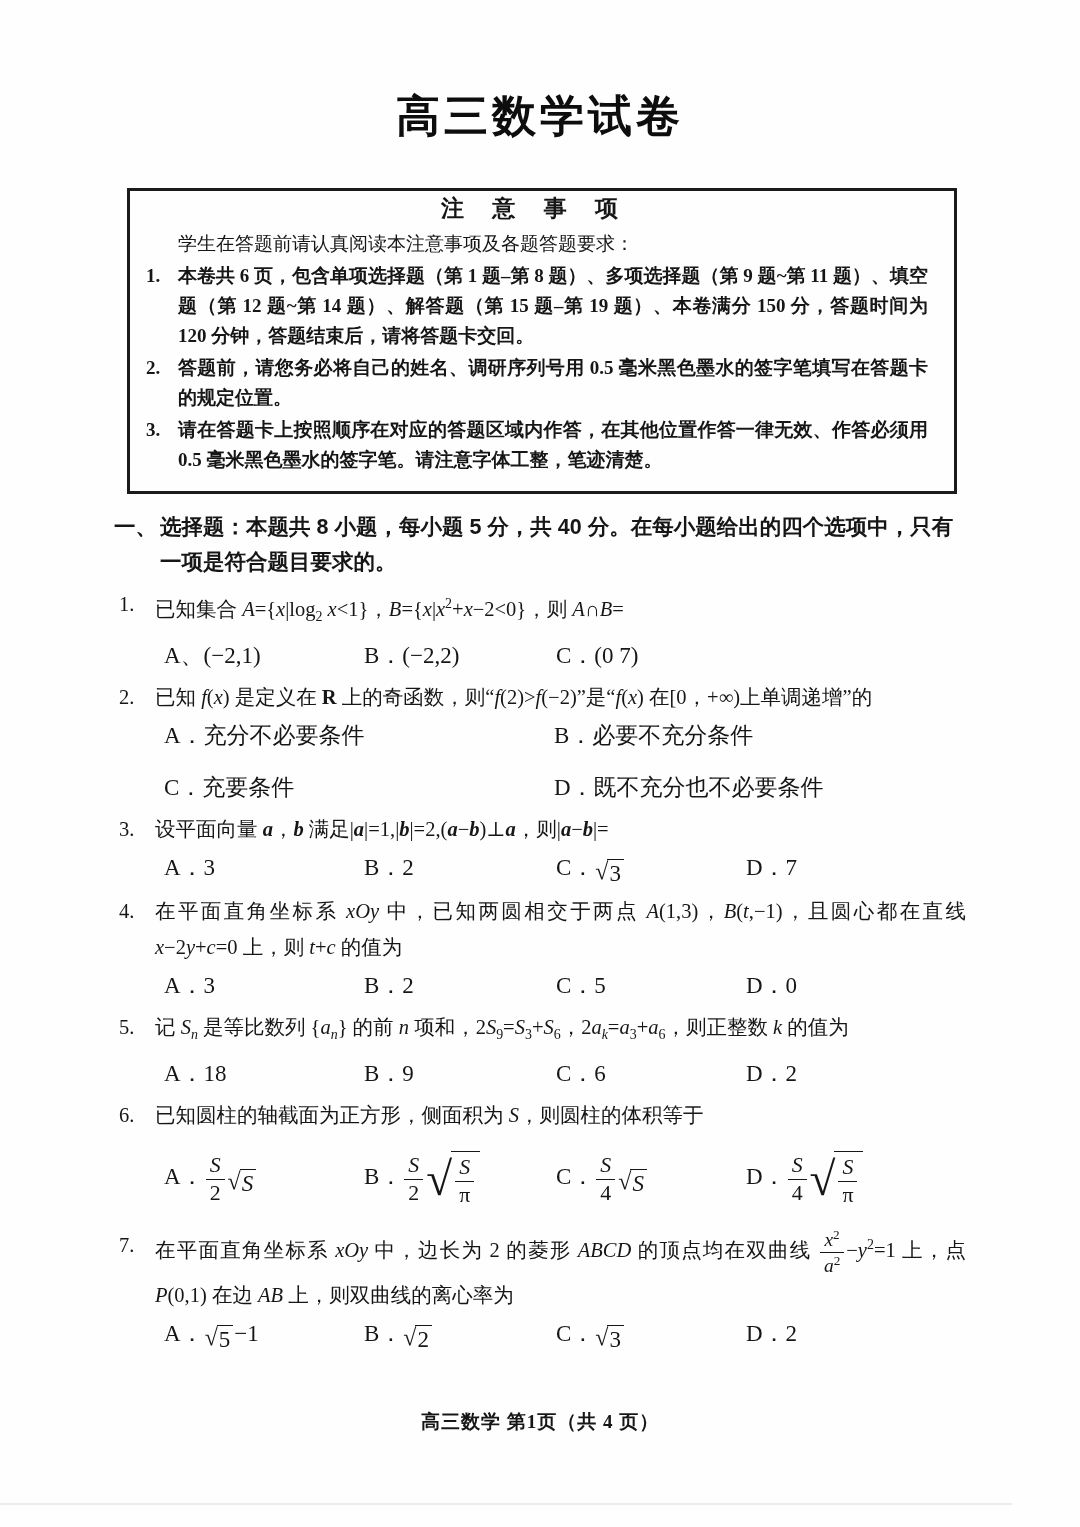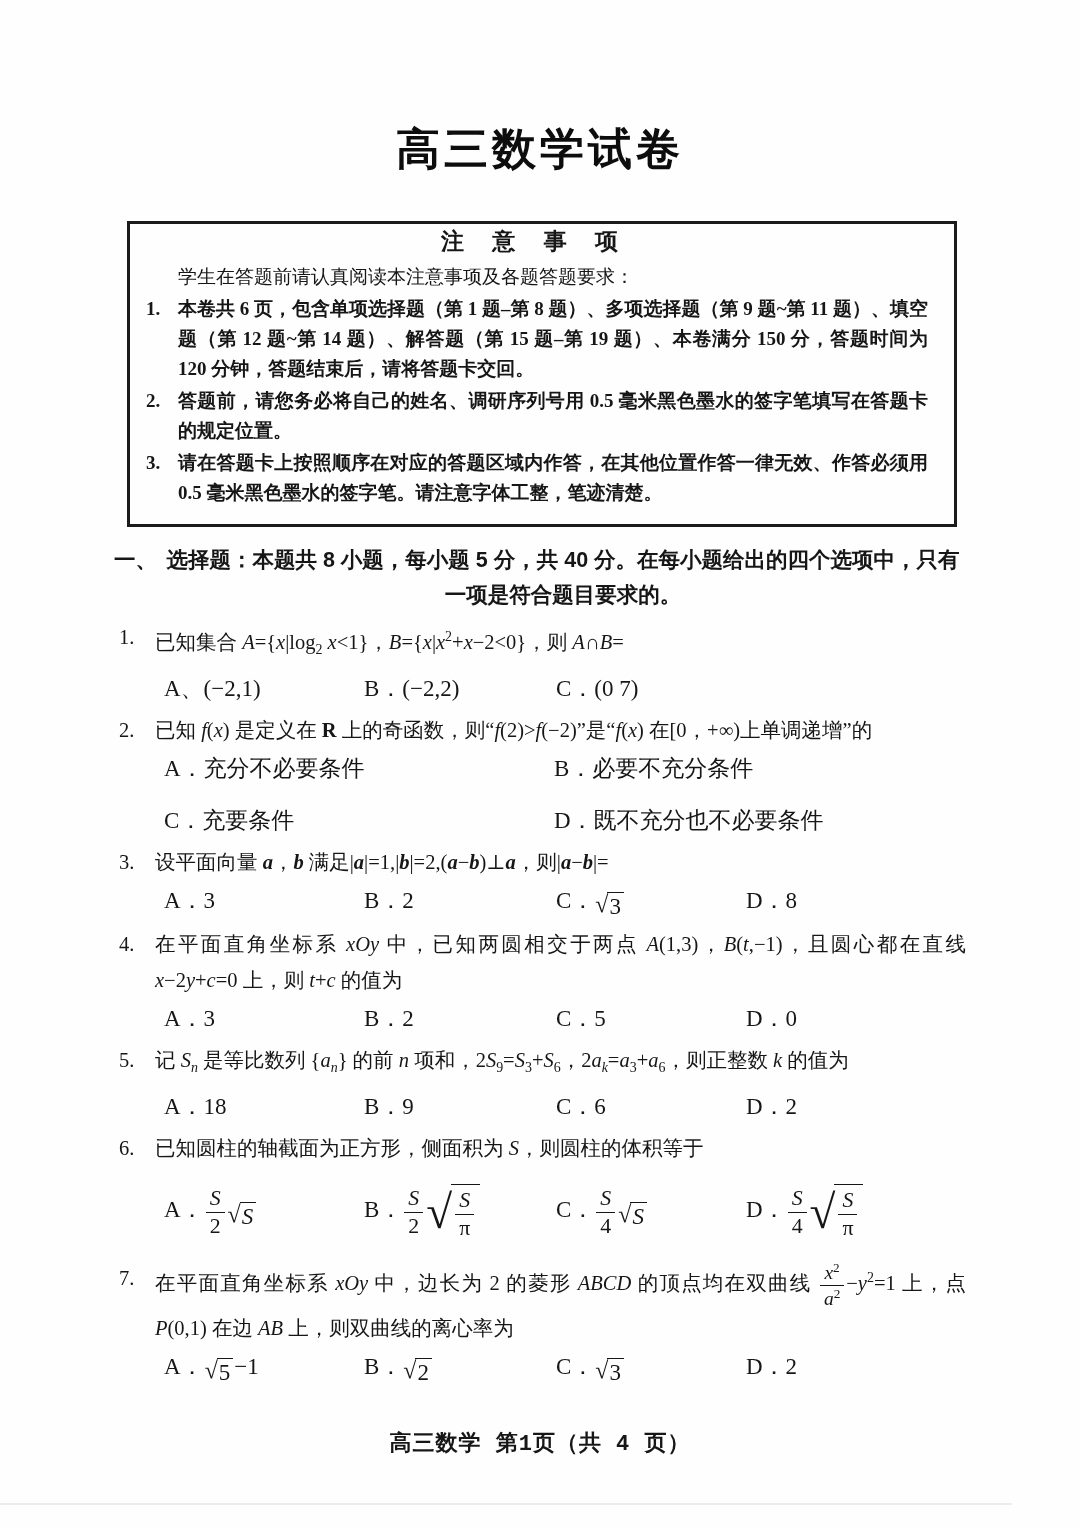--- a/index.html
+++ b/index.html
@@ -13,21 +13,21 @@
   }
   .page::after {
     content:"";
     position:absolute; left:0; bottom:22px;
     width:1012px; height:2px;
     background:#ececea;
   }
 
   
   .title {
-    margin:0; padding-top:120px;
+    margin:0; padding-top:87px;
     text-align:center;
     font-family:"Liberation Sans","DejaVu Sans",sans-serif;
     font-weight:800;
     font-size:44px;
     letter-spacing:4px;
     color:#0d0d0d;
   }
 
   
   .notice {
@@ -55,21 +55,21 @@
   
   .main { margin:16px 0 0 114px; width:852px; }
   .section-head {
     display:flex;
     font-family:"Liberation Sans","DejaVu Sans",sans-serif;
     font-weight:700;
     font-size:21.5px;
     line-height:35px;
   }
   .sec-num { flex:none; width:46px; }
-  .sec-text { flex:1;text-align:center; }
+  .sec-text { flex:1; }
 
   .q { margin-top:6px; }
   .q-row { display:flex; font-size:20.5px; line-height:36px; }
   .q-num { flex:none; width:36px; padding-left:5px; }
   .q-stem { flex:1; text-align:justify; }
 
   .opts {
     display:grid;
     margin:4px 0 2px 50px;
     font-size:23px;
@@ -92,26 +92,25 @@
 
   .rt { display:inline-flex; align-items:flex-start; vertical-align:-0.18em; margin:0 1px; }
   .rs { line-height:1.02; font-size:1.04em; }
   .rv { border-top:1.5px solid #161616; padding:0 3px 0 2px; line-height:1.18; margin-left:-1px; }
   .rt.tall { align-items:stretch; vertical-align:middle; }
   .rt.tall .rs { display:flex; align-items:center; font-size:2.05em; line-height:1; }
   .rt.tall .rv { display:flex; align-items:center; padding:3px 4px 0 2px; }
 
   
   .footer {
-    margin-top:42px;
+    margin-top:56px;
     text-align:center;
-    font-size:22px;
+    font-size:19px;
     font-weight:600;
     letter-spacing:1px;
-    font-family:Liberation Mono, monospace;
   }
 </style>
 </head>
 <body>
 
 <div class="page">
 
   <h1 class="title">高三数学试卷</h1>
 
   <div class="notice">
@@ -168,21 +167,21 @@
         <span class="q-num">3.</span>
         <span class="q-stem">设平面向量 <b><i>a</i></b>，<b><i>b</i></b> 满足|<b><i>a</i></b>|=1,|<b><i>b</i></b>|=2,(<b><i>a</i></b>−<b><i>b</i></b>)⊥<b><i>a</i></b>，则|<b><i>a</i></b>−<b><i>b</i></b>|=</span>
       </div>
       <div class="opts cols4">
         <span class="opt">A．3</span>
         <span class="opt">B．2</span>
         <span class="opt">C．<span class="rt">
               <span class="rs">√</span>
               <span class="rv">3</span>
             </span></span>
-        <span class="opt">D．8</span>
+        <span class="opt">D．7</span>
       </div>
     </div>
 
     <div class="q">
       <div class="q-row">
         <span class="q-num">4.</span>
         <span class="q-stem">在平面直角坐标系 <i>xOy</i> 中，已知两圆相交于两点 <i>A</i>(1,3)，<i>B</i>(<i>t</i>,−1)，且圆心都在直线 <i>x</i>−2<i>y</i>+<i>c</i>=0 上，则 <i>t</i>+<i>c</i> 的值为</span>
       </div>
       <div class="opts cols4">
         <span class="opt">A．3</span>

